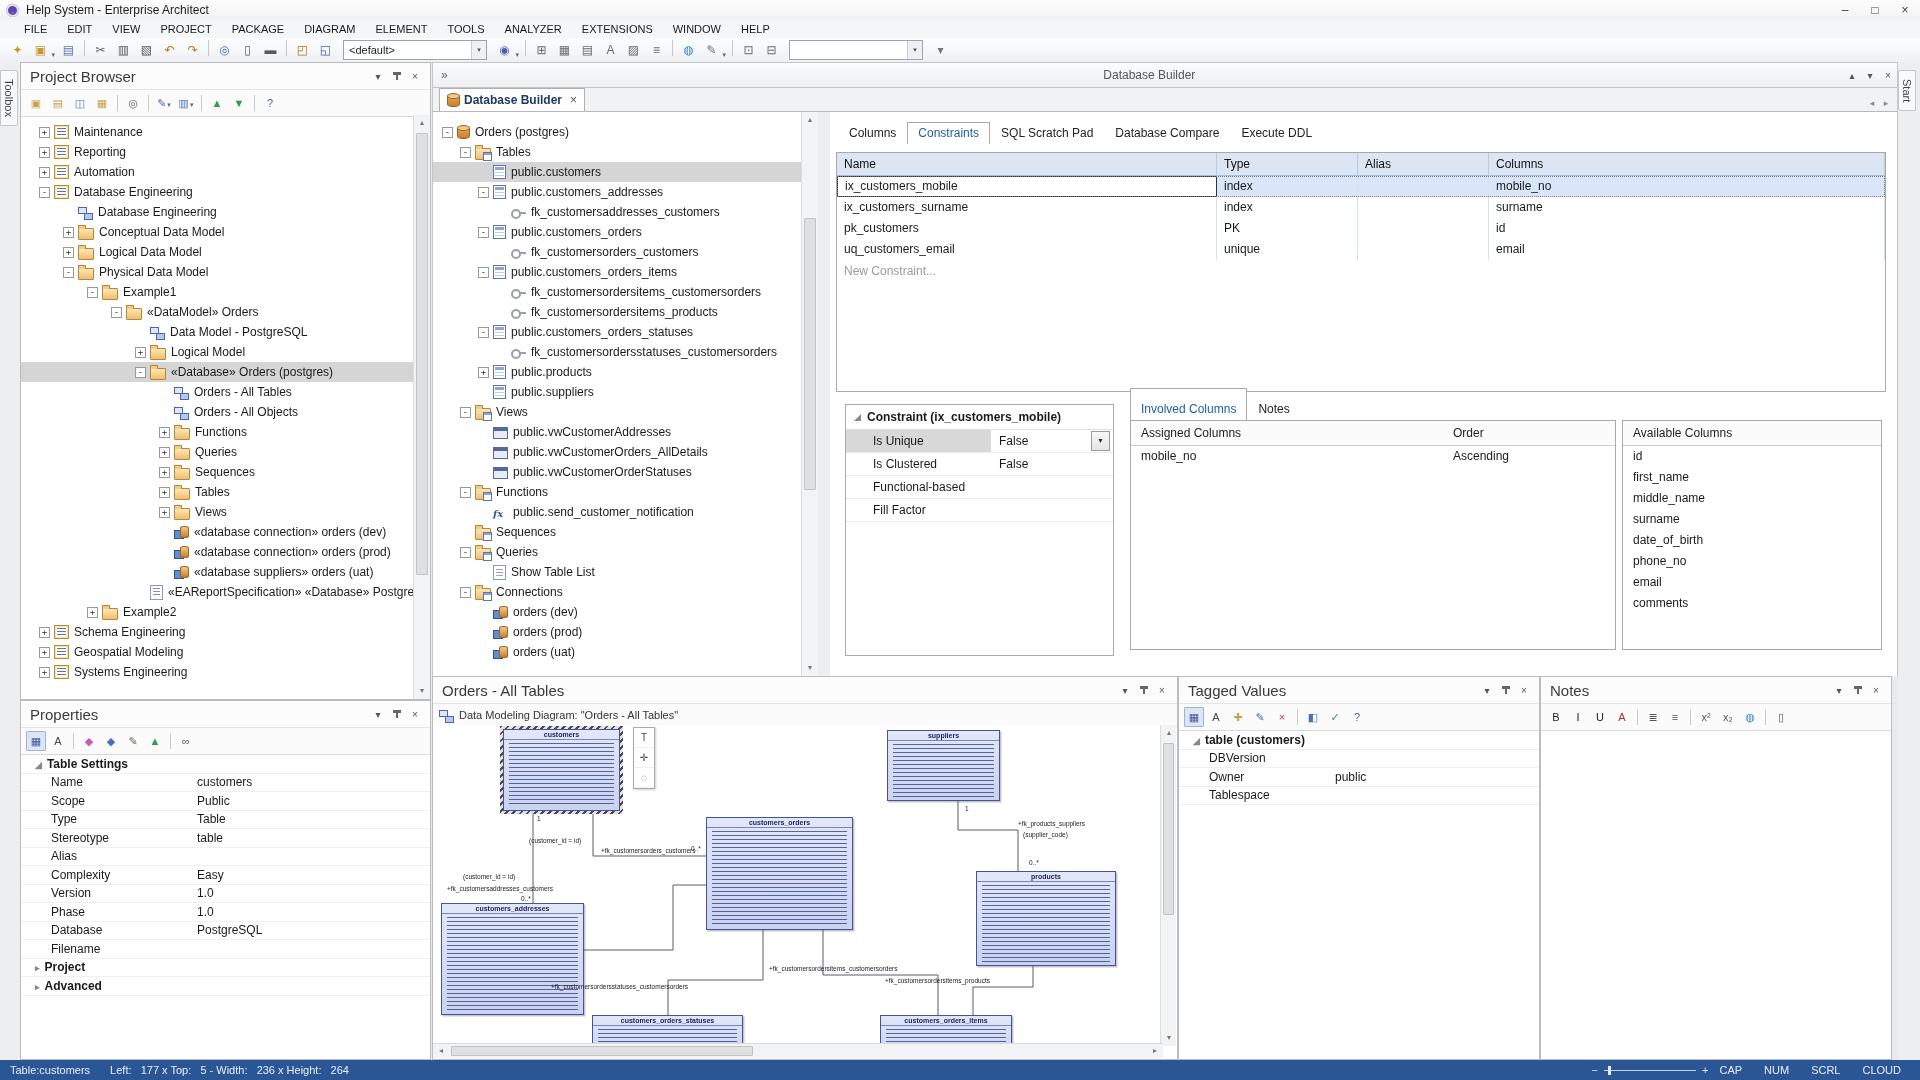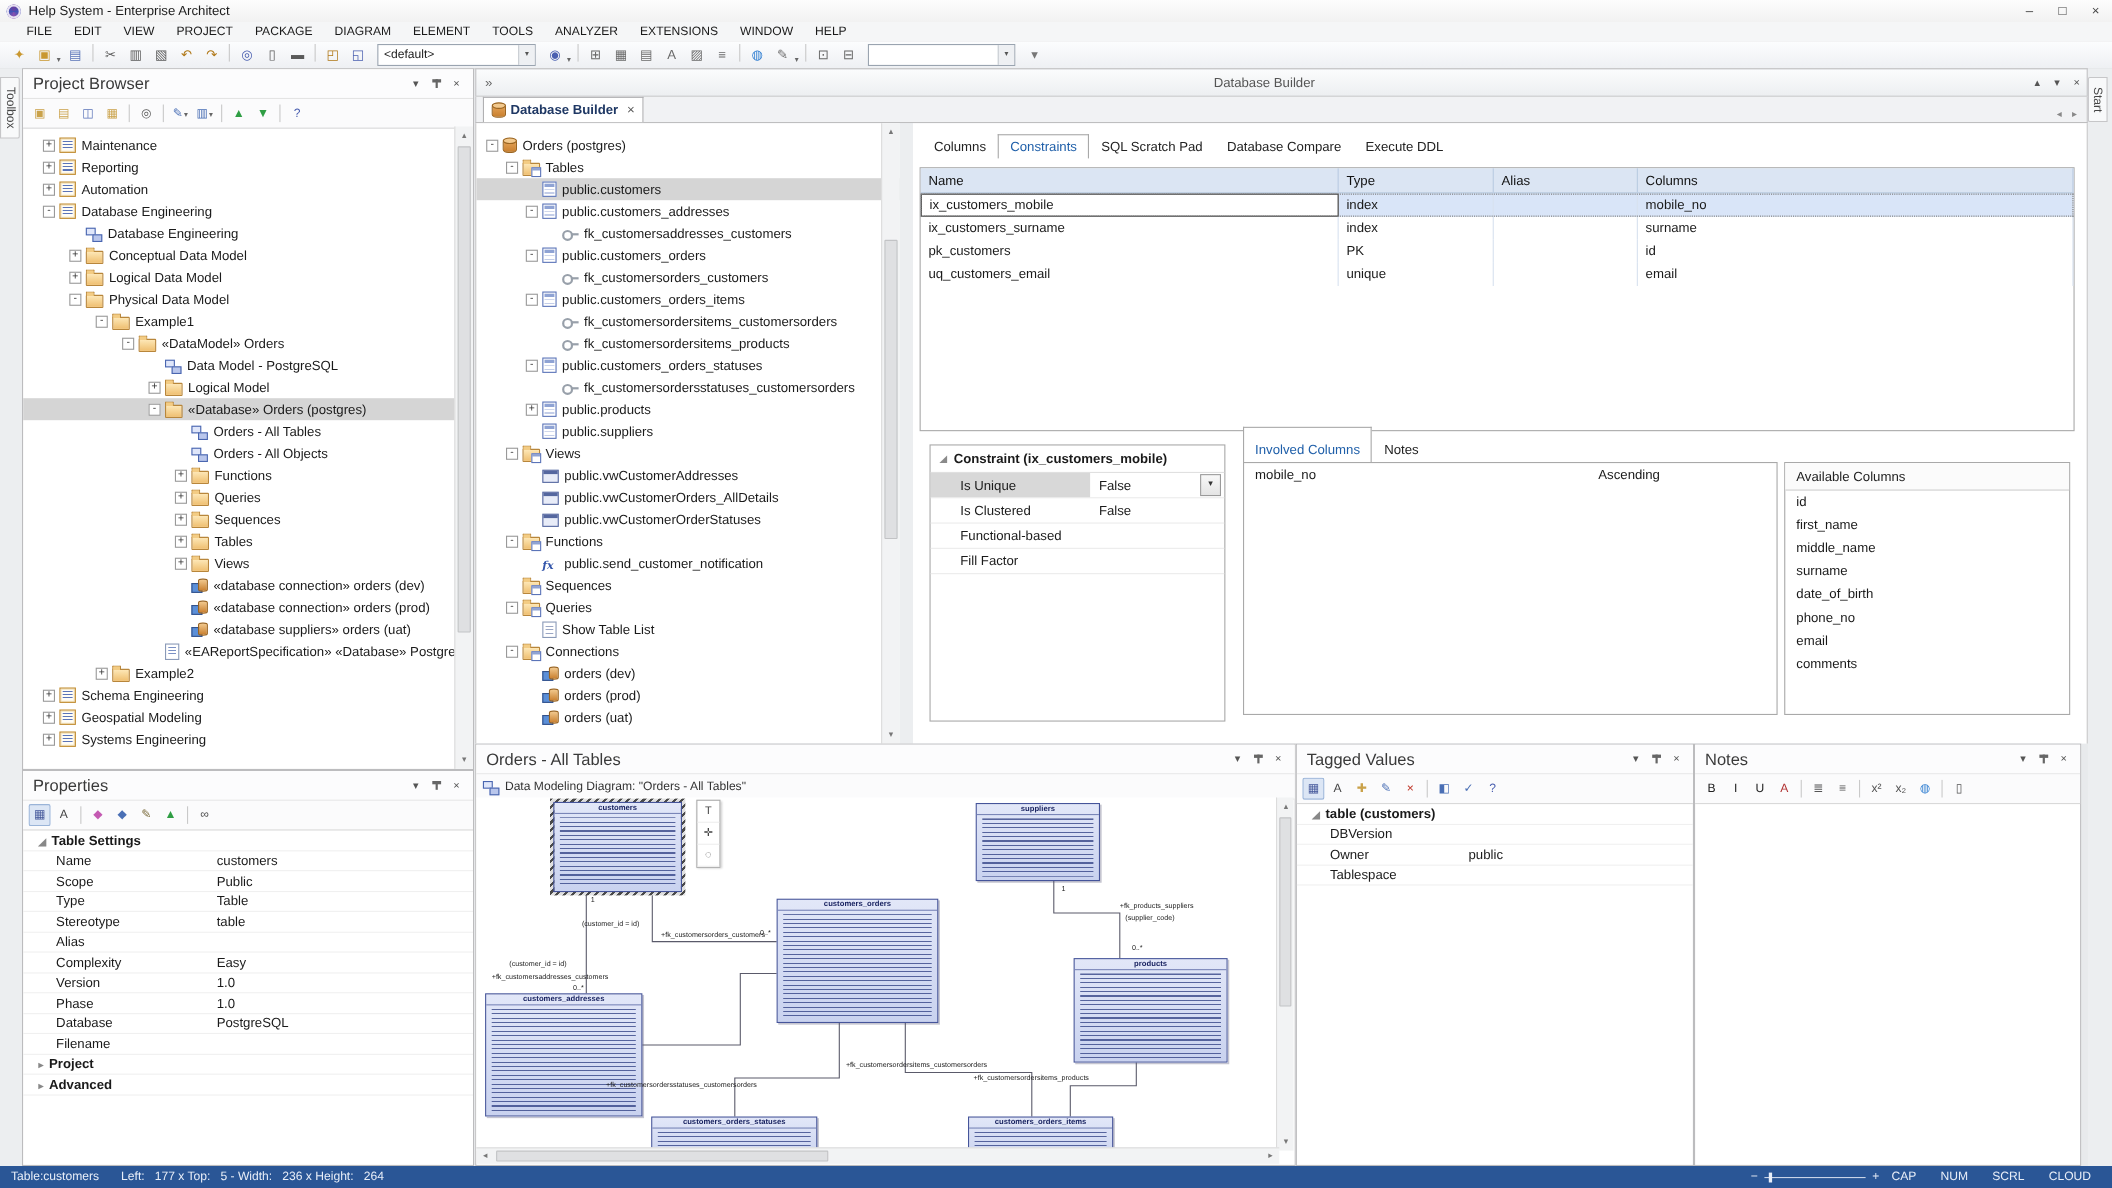--- a/index.html
+++ b/index.html
@@ -784,20 +784,21 @@
           <div>id</div>
         </div>
 
         <div class="cg-row">
           <div class="name-cell">uq_customers_email</div>
           <div>unique</div>
           <div></div>
           <div>email</div>
         </div>
       </div>
+    <div class="cg-new">New Constraint...</div>
   </div>
 
   <div class="detail-box" style="left:15px;top:292px;width:269px;height:252px">
     <div class="db-head">
       <span class="tri-exp"></span>
       <span>Constraint (ix_customers_mobile)</span>
     </div>
     <div>
 
         <div class="prop-row selected dropdown">
@@ -826,20 +827,24 @@
       </div>
   </div>
 
   <div class="abs" style="left:300px;top:284px;width:486px;height:262px">
     <div class="sub-tabs">
 
     <span class="sub-tab active">Involved Columns</span>
         <span class="sub-tab">Notes</span>
       </div>
     <div style="border:1px solid #a9a9a9;background:#fff;height:228px;position:relative">
+      <div class="list-head">
+        <span>Assigned Columns</span>
+        <span style="position:absolute;left:322px">Order</span>
+      </div>
       <div>
 
           <div class="list-row" style="position:relative">
             <span>mobile_no</span>
             <span style="position:absolute;left:322px">Ascending</span>
           </div>
         </div>
     </div>
   </div>
 

